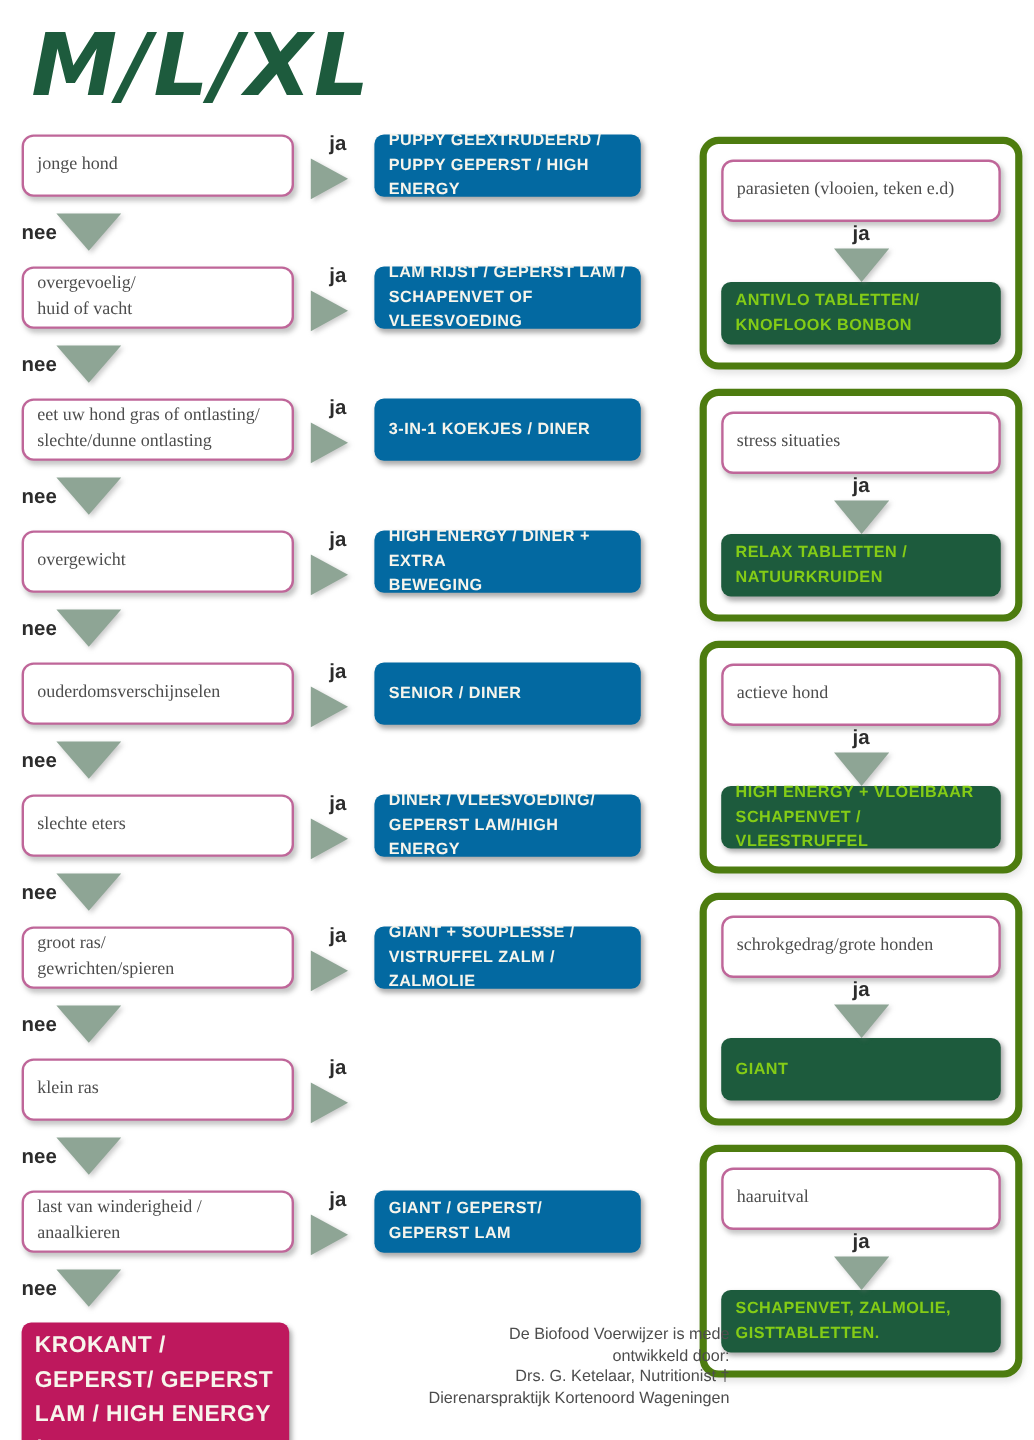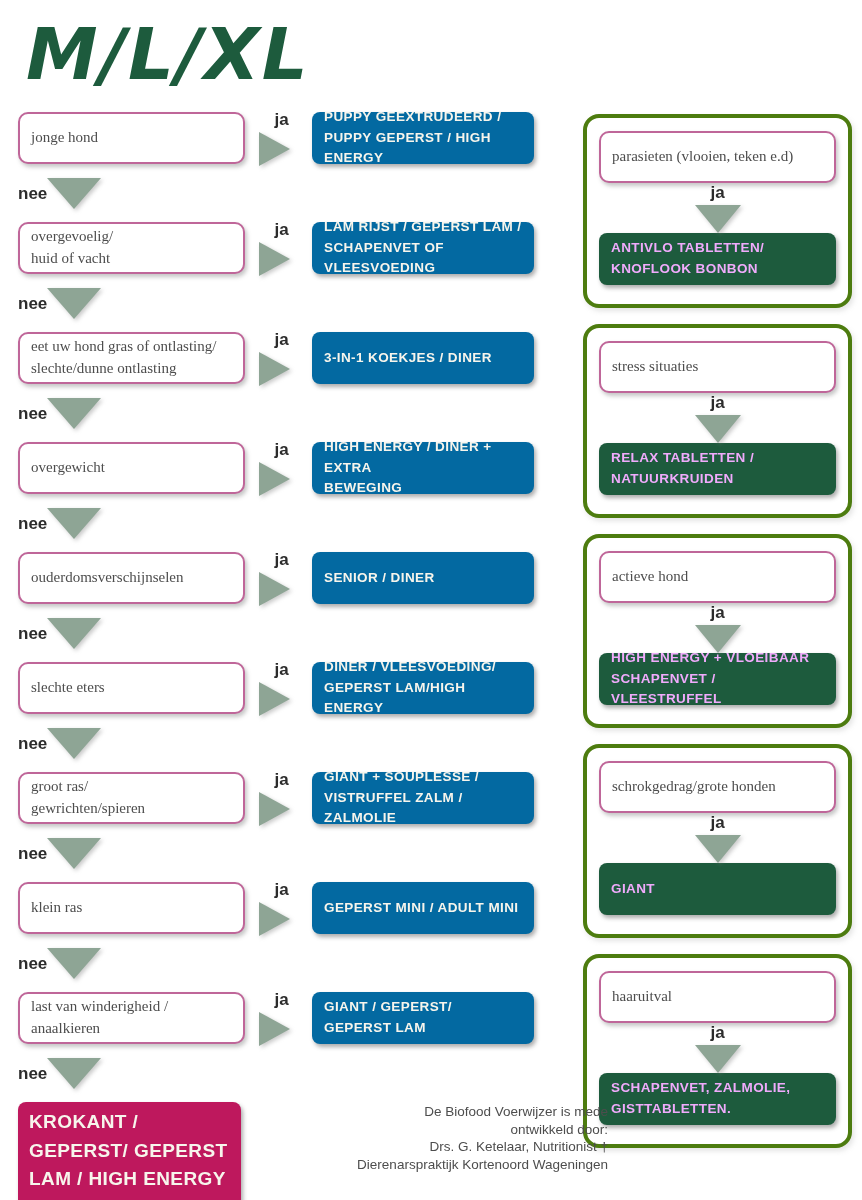--- a/index.html
+++ b/index.html
@@ -54,41 +54,41 @@
   }
   .final-box{
     width:201px;padding:6px 11px;background:#be185d;border-radius:8px;
     box-shadow:2px 3px 4px rgba(70,70,70,.45);
     font-size:19px;font-weight:bold;letter-spacing:.4px;
     color:#f7f5ec;line-height:1.5;white-space:pre-line;
   }
   
   .side{position:absolute;left:583px;top:114px;width:269px;display:flex;flex-direction:column;gap:16px;}
   .group{
-    box-sizing:border-box;height:194px;border:4px solid #4d7c0f;border-radius:16px;
+    box-sizing:border-box;height:194px;border:6px solid #4d7c0f;border-radius:16px;
     padding:13px 12px 28px;background:#fff;
     box-shadow:2px 3px 5px rgba(150,150,150,.25);
     display:flex;flex-direction:column;justify-content:space-between;align-items:center;
   }
   .group .qbox{width:calc(100% - 26px);min-height:40px;}
   .group .vconn2{display:flex;flex-direction:column;align-items:center;}
   .ja-v{font-size:17px;font-weight:bold;color:#2c2c2c;line-height:20px;margin-bottom:2px;}
   .tri-down-s{
     width:0;height:0;
     border-left:23px solid transparent;border-right:23px solid transparent;
     border-top:28px solid #8ea595;
     filter:drop-shadow(2px 2px 2px rgba(120,120,120,.4));
   }
   .group .abox2{
     box-sizing:border-box;width:100%;min-height:52px;padding:6px 12px;
     background:#1d5b3d;border-radius:8px;
     box-shadow:2px 3px 4px rgba(70,70,70,.45);
     display:flex;align-items:center;
     font-size:13.5px;font-weight:bold;letter-spacing:.4px;
-    color:#f0abfc;line-height:1.55;white-space:pre-line;
+    color:#84cc16;line-height:1.55;white-space:pre-line;
   }
   
   .footer{
     position:absolute;left:318px;top:1103px;width:290px;
     font-size:13.5px;color:#4d4d4d;line-height:1.3;white-space:pre-line;text-align:right;
   }
 </style>
 </head>
 <body>
 
@@ -194,21 +194,20 @@
     <div class="nee">nee</div>
     <div class="tri-down"></div>
   </div>
 
   <div class="flow-row">
     <div class="qbox">klein ras</div>
     <div class="hconn">
       <div class="ja-h">ja</div>
       <div class="tri-right"></div>
     </div>
-    <div class="abox">GEPERST MINI / ADULT MINI</div>
   </div>
   <div class="vconn">
     <div class="nee">nee</div>
     <div class="tri-down"></div>
   </div>
 
   <div class="flow-row">
     <div class="qbox">last van winderigheid /
 anaalkieren</div>
     <div class="hconn">

